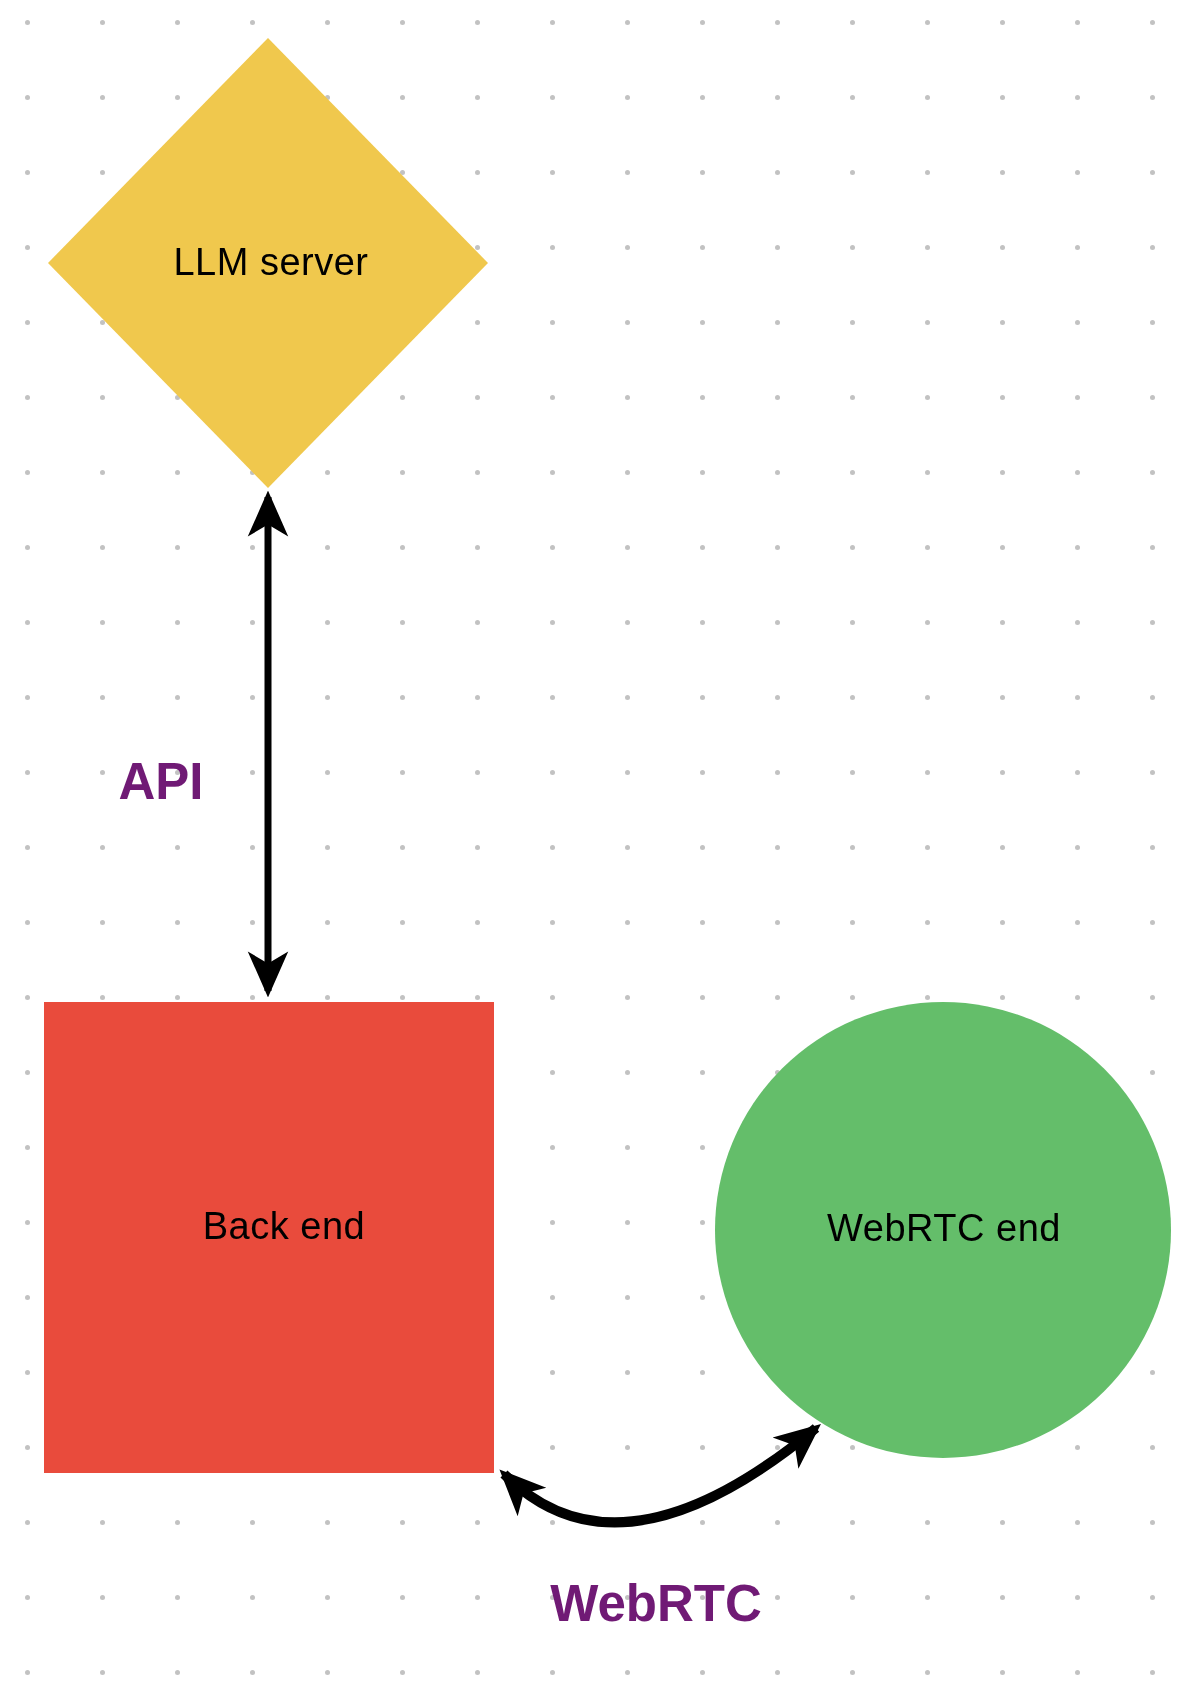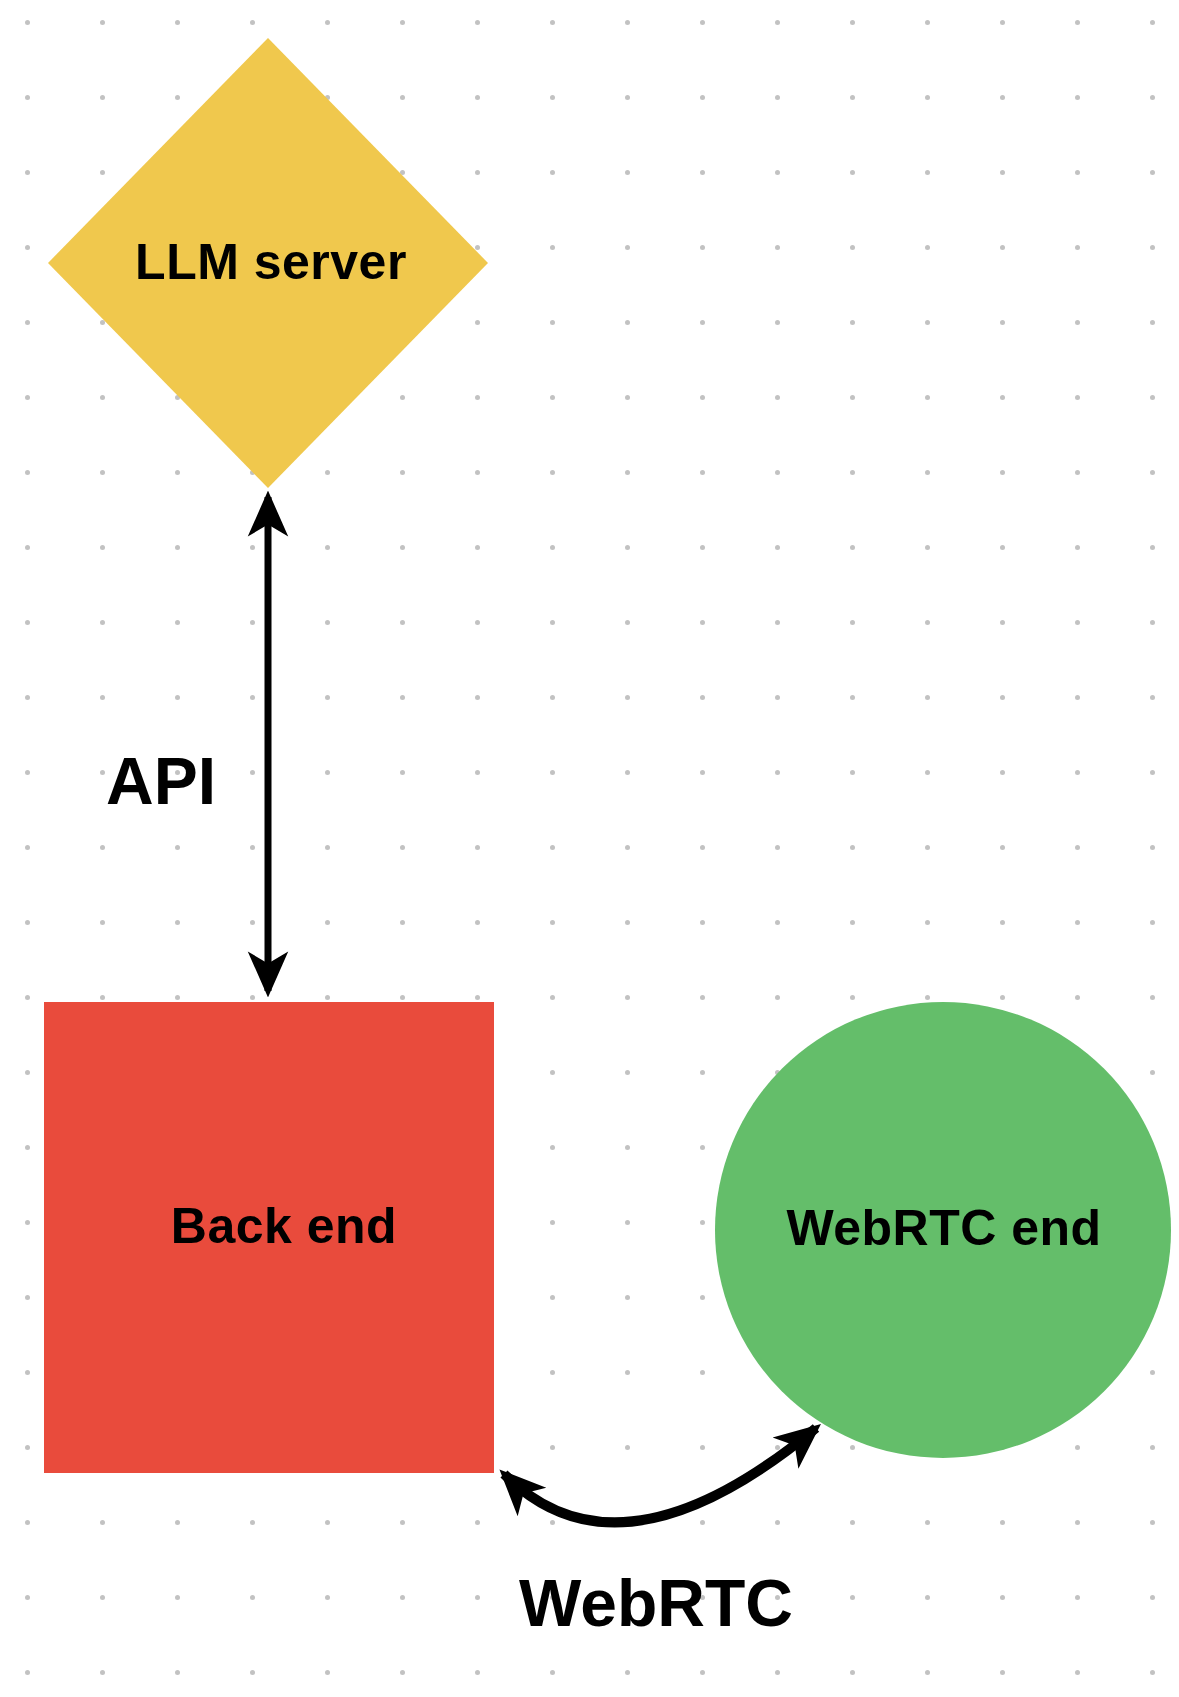--- a/index.html
+++ b/index.html
@@ -16,32 +16,32 @@
     font-family: "Liberation Sans", sans-serif;
   }
   .board > svg {
     position: absolute;
     left: 0;
     top: 0;
   }
   .node-label {
     position: absolute;
     transform: translate(-50%, -50%);
-    font-size: 50px;
-    font-weight: 700;
+    font-size: 38px;
+    font-weight: 400;
     color: #000000;
     white-space: nowrap;
     letter-spacing: 0.5px;
   }
   .edge-label {
     position: absolute;
     transform: translate(-50%, -50%);
-    font-size: 66px;
+    font-size: 51px;
     font-weight: 700;
-    color: #000000;
+    color: #701a75;
     white-space: nowrap;
   }
 </style>
 </head>
 <body>
 
 <div class="board">
   <svg width="1179" height="1697" viewBox="0 0 1179 1697">
     <defs>
       <pattern id="dotgrid" patternUnits="userSpaceOnUse" width="75" height="75">

